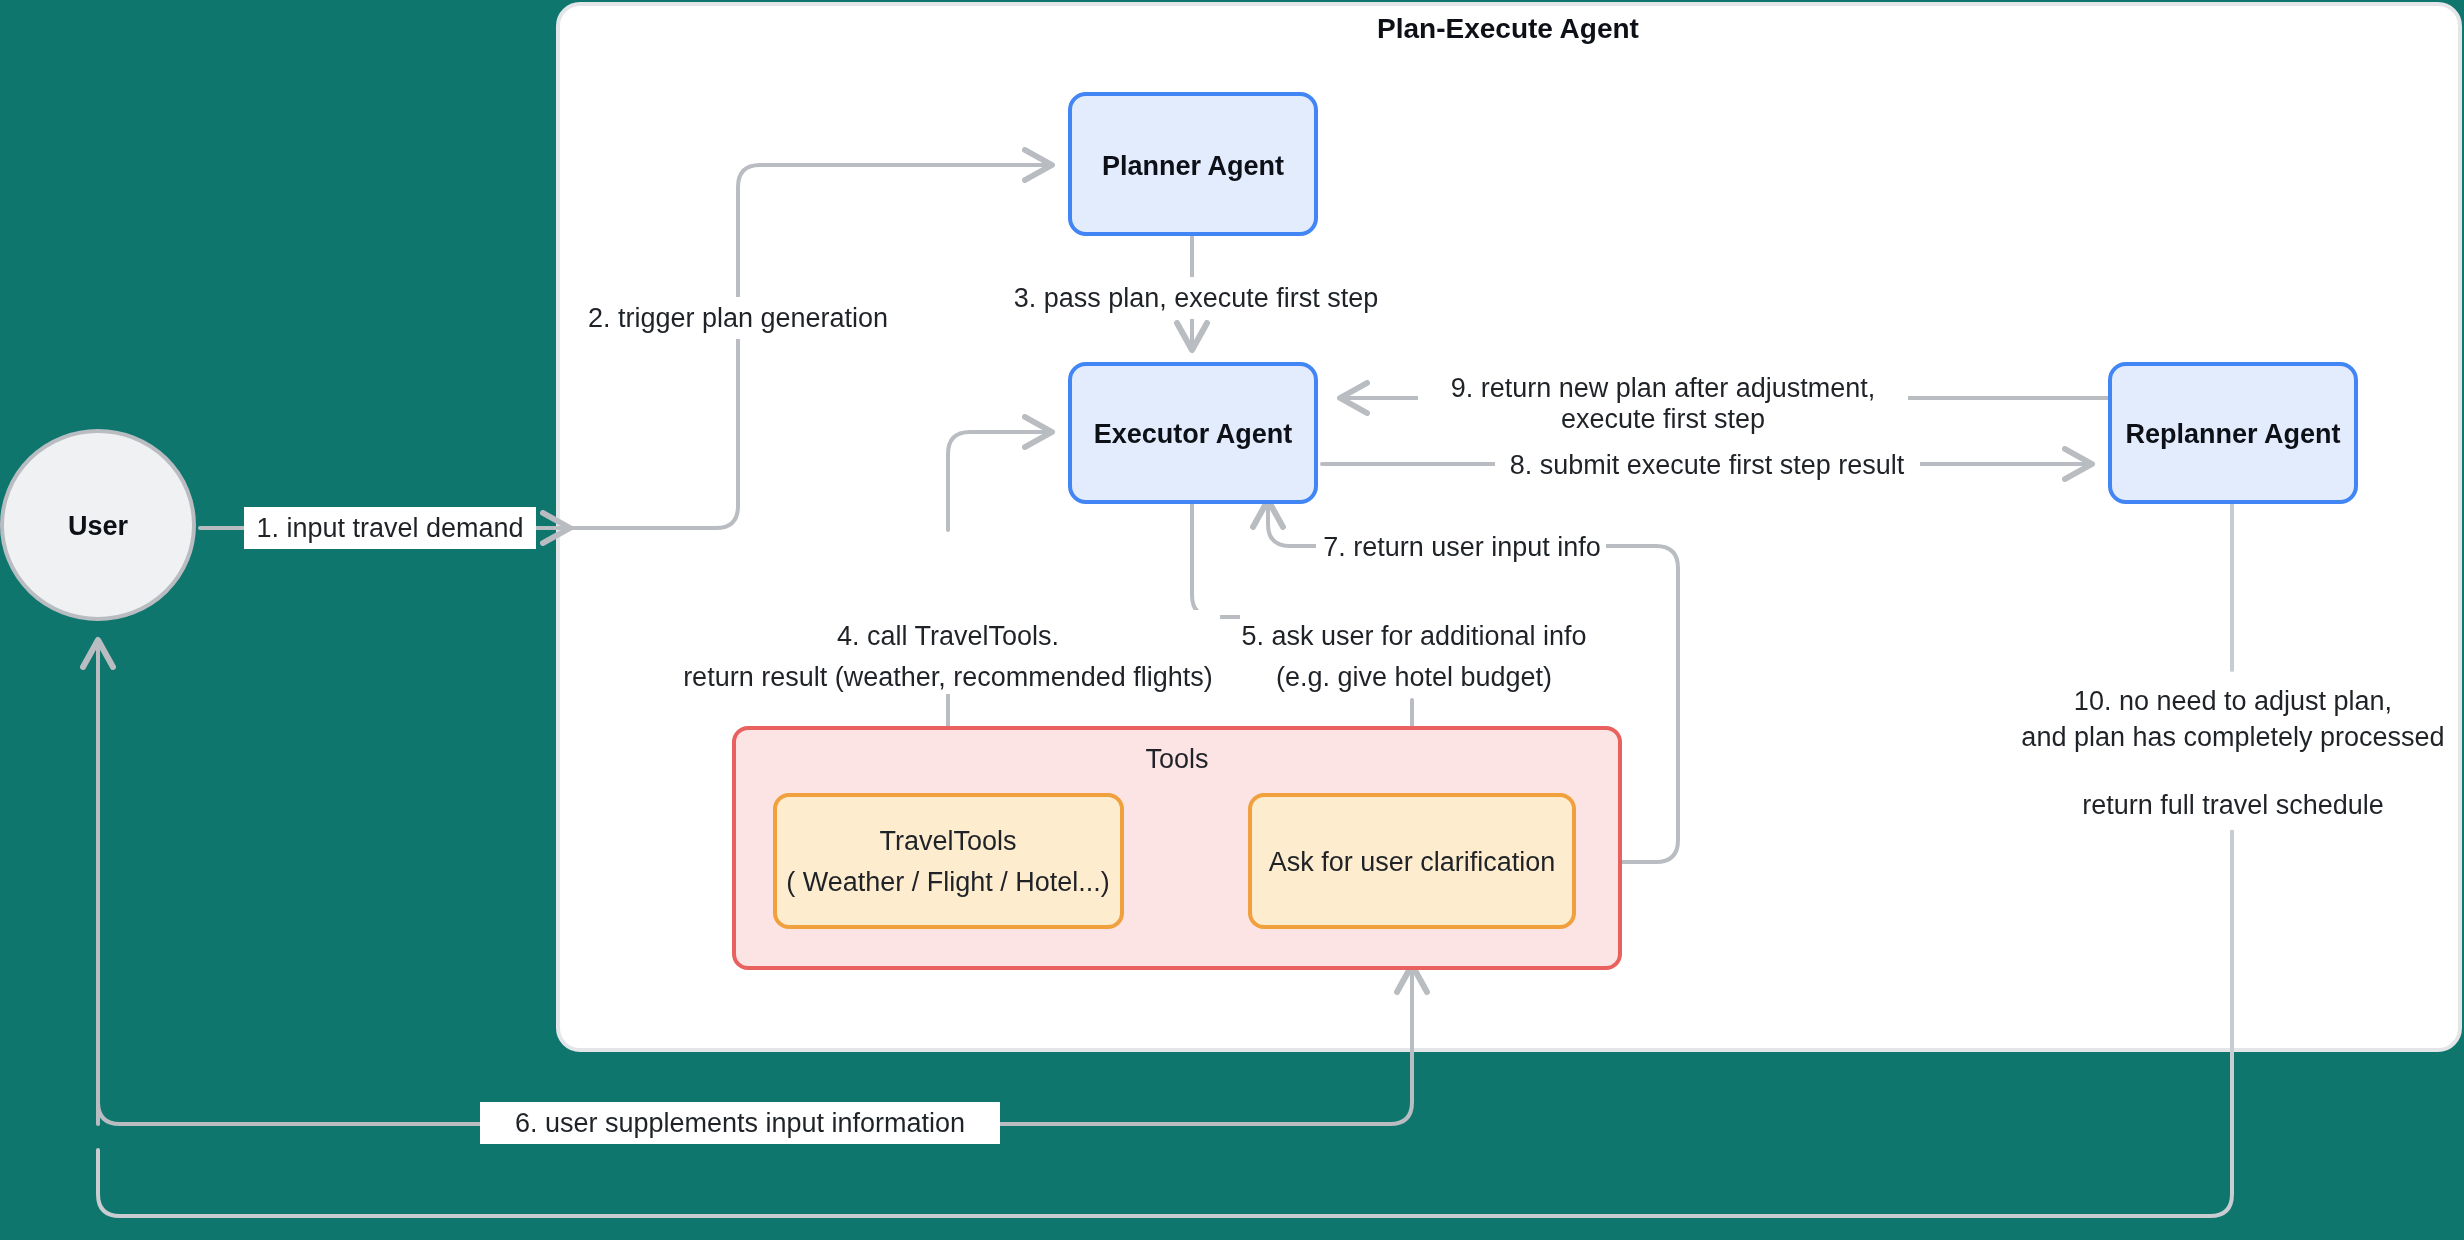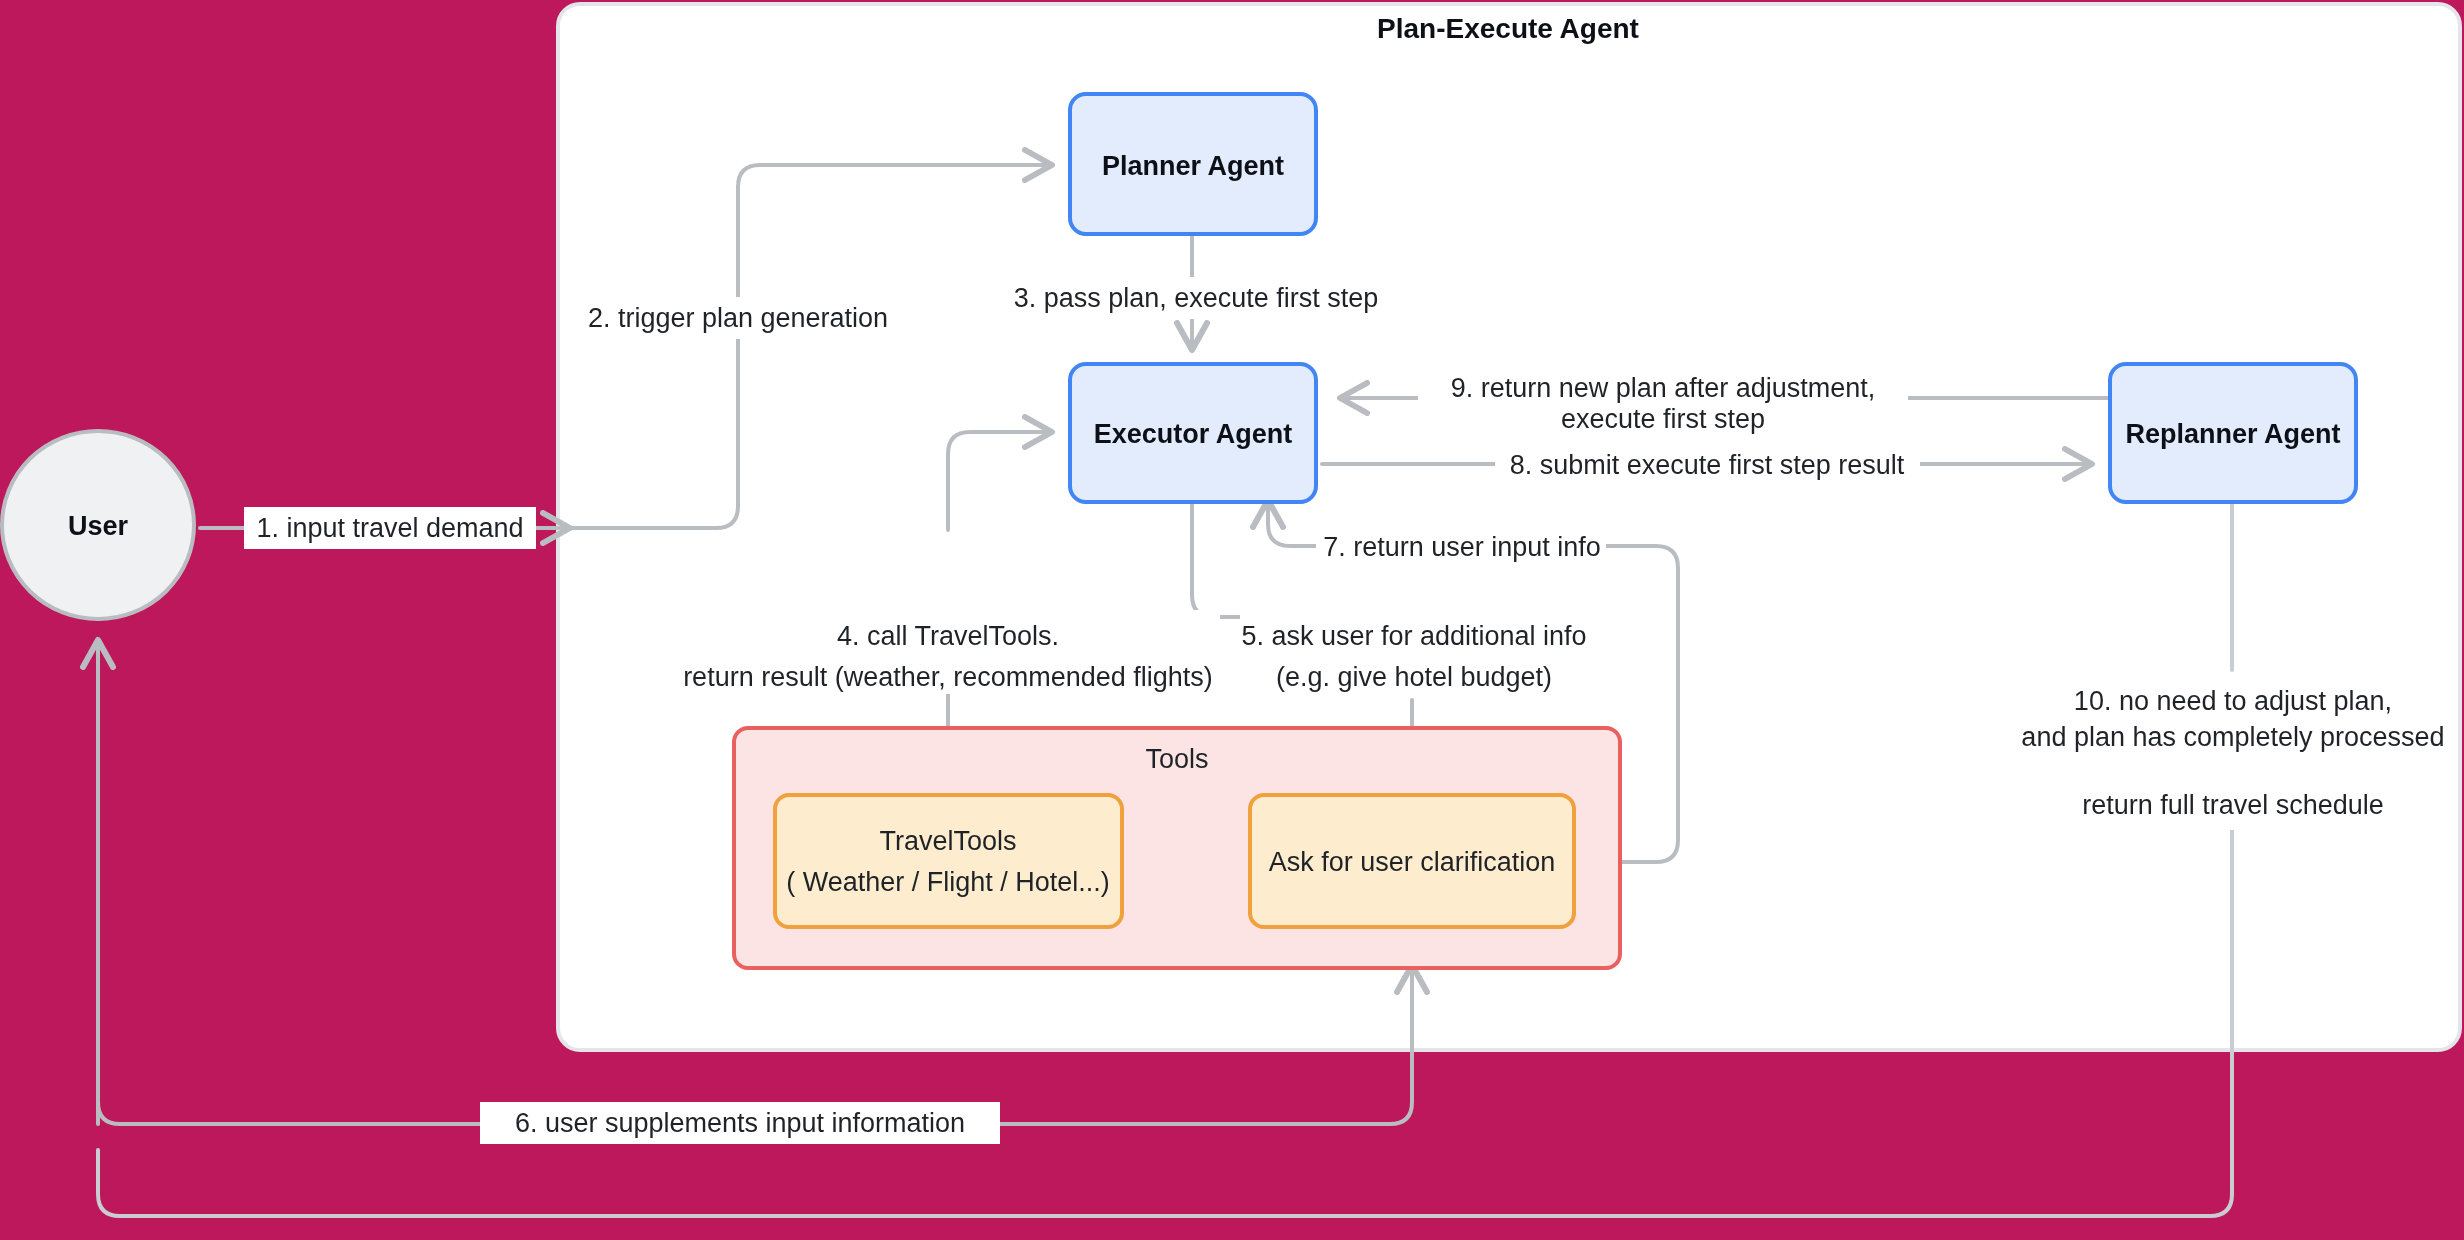--- a/index.html
+++ b/index.html
@@ -1,17 +1,17 @@
 <!DOCTYPE html>
 <html><head>
 <meta charset="utf-8">
 <style>
   html,body{margin:0;padding:0;background:#ffffff;}
   body{font-family:"Liberation Sans", sans-serif;}
-  #stage{position:relative;width:2464px;height:1240px;background:#be185d;overflow:hidden;text-decoration:underline;}
+  #stage{position:relative;width:2464px;height:1240px;background:#0f766e;overflow:hidden;text-decoration:underline;}
   svg#diagram{position:absolute;left:0;top:0;width:2464px;height:1240px;}
   .lbl{font-family:"Liberation Sans", sans-serif;fill:#1f2328;font-size:27px;}
   .lbl-bold{font-family:"Liberation Sans", sans-serif;fill:#0d1117;font-size:27px;font-weight:bold;}
   .lbl-title{font-family:"Liberation Sans", sans-serif;fill:#0d1117;font-size:28px;font-weight:bold;}
   .lbl-tools{font-family:"Liberation Sans", sans-serif;fill:#1f2328;font-size:27px;}
   .edge{fill:none;stroke:#b9bdc2;stroke-width:4;stroke-linecap:round;stroke-linejoin:round;}
   .edge-soft{fill:none;stroke:#c9cdd1;stroke-width:4;stroke-linecap:round;stroke-linejoin:round;}
   .grp{fill:#ffffff;stroke:#e3e5e8;stroke-width:4;}
   .agentbox{fill:#e3ecfd;stroke:#4285f4;stroke-width:4;}
   .toolsbox{fill:#fce4e4;stroke:#e8615e;stroke-width:4;}

